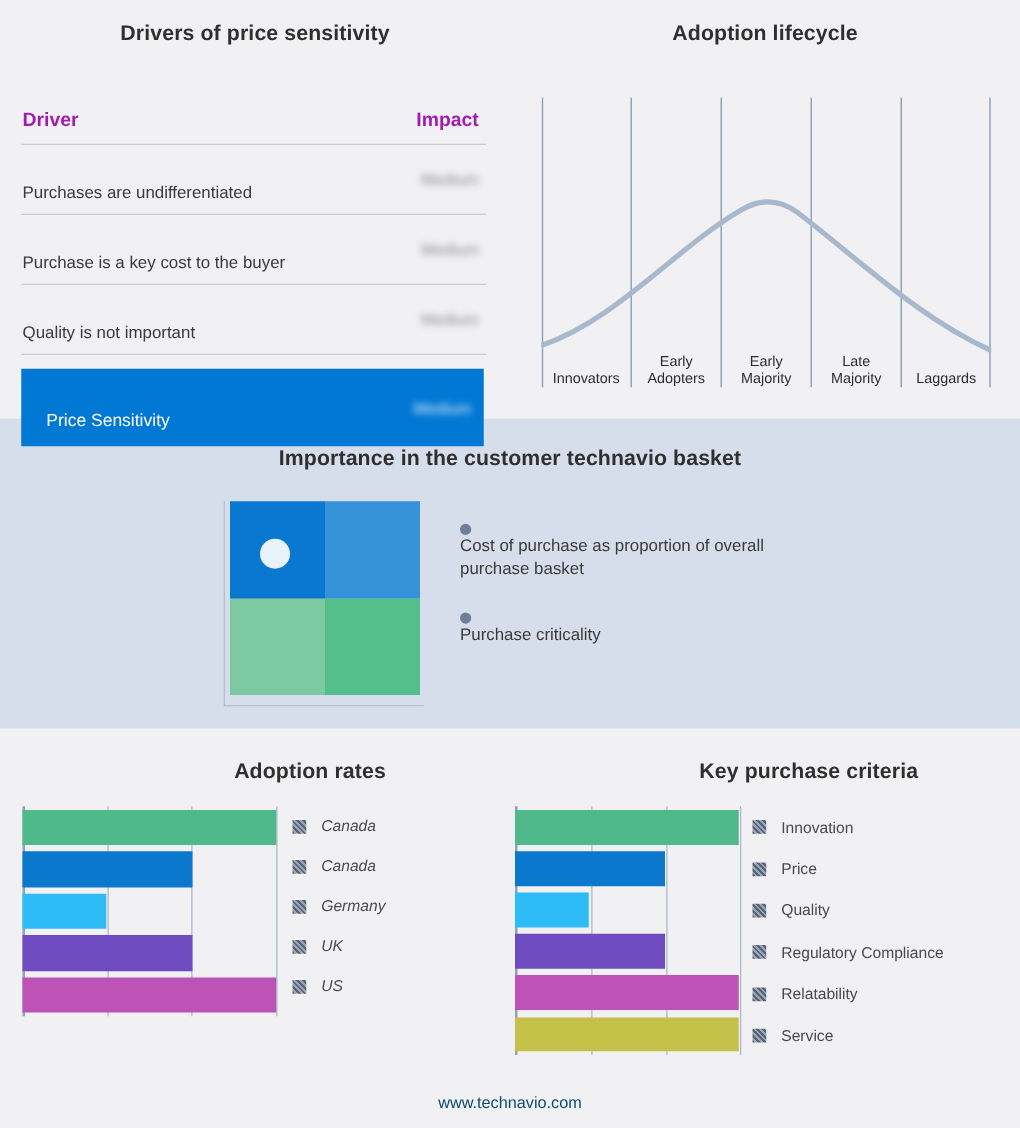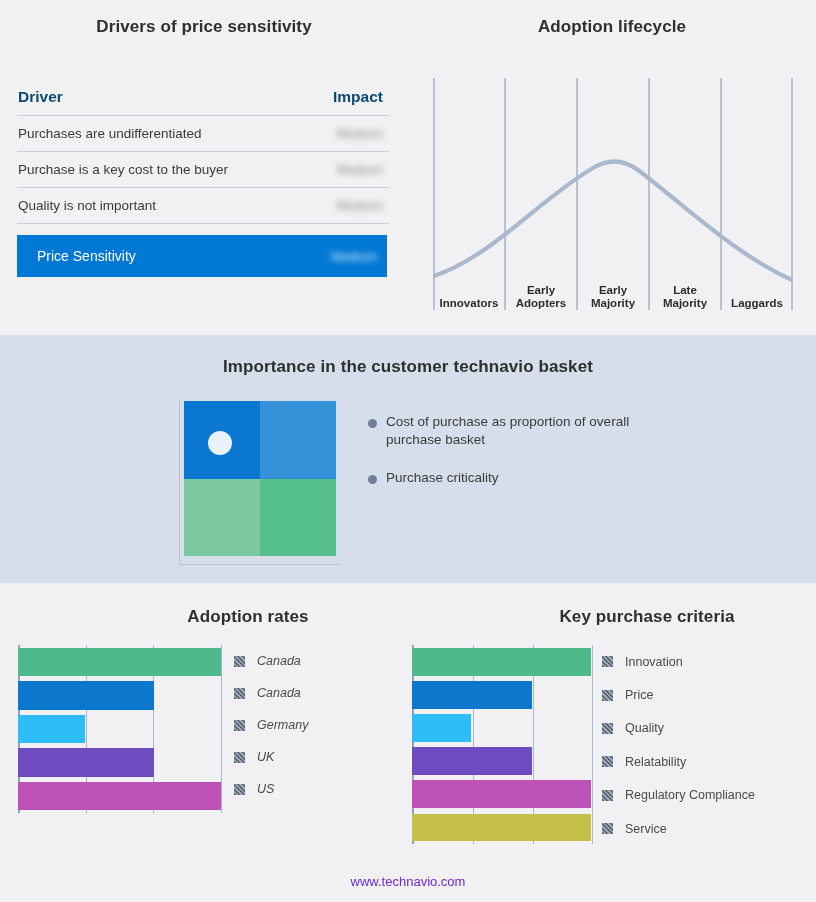--- a/index.html
+++ b/index.html
@@ -22,24 +22,24 @@
     text-align:center;
     letter-spacing:.1px;
   }
 
   
   #drivers{position:absolute;left:0;top:0;width:408px;height:345px;}
   #drivers .panel-title{font-size:17px;position:absolute;left:0;top:17px;width:408px;}
   .tbl{position:absolute;left:17px;top:88px;width:372px;}
   .tbl-head{display:flex;justify-content:space-between;align-items:flex-end;
             padding:0 6px 9px 1px;border-bottom:1px solid #c9ccd2;}
-  .tbl-head span{font-size:15.5px;font-weight:bold;color:#0c4a6e;}
+  .tbl-head span{font-size:15.5px;font-weight:bold;color:#a21caf;}
   .tbl-row{display:flex;justify-content:space-between;align-items:center;
            padding:10px 6px 10px 1px;border-bottom:1px solid #c9ccd2;}
-  .tbl-row .drv{font-size:13.5px;color:#3a3a3a;}
+  .tbl-row .drv{font-size:13.5px;color:#3a3a3a;margin-top:20px;}
   .blurred{
     font-size:13px;color:#8d8d8d;
     filter:blur(3px);
     -webkit-filter:blur(3px);
     user-select:none;
   }
   .tbl-row.highlight{
     background:#0078d4;border-bottom:none;
     padding:13px 10px 13px 20px;margin-top:11px;width:370px;box-sizing:border-box;
   }
@@ -47,36 +47,36 @@
   .tbl-row.highlight .blurred{color:#dfeefb;}
 
   
   #lifecycle{position:absolute;left:408px;top:0;width:408px;height:254px;}
   #lifecycle .panel-title{font-size:17px;position:absolute;left:0;top:17px;width:408px;}
   #lc-plot{position:absolute;left:25px;top:78px;width:360px;height:232px;}
   #lc-plot svg{display:block;}
   .lc-labels{position:absolute;left:25px;top:272px;width:360px;height:40px;
              display:flex;}
   .lc-cell{flex:1;display:flex;align-items:flex-end;justify-content:center;
-           text-align:center;font-size:11.5px;font-weight:bold;color:#2c2c2c;
+           text-align:center;font-size:11.5px;font-weight:normal;color:#2c2c2c;
            line-height:1.12;padding-bottom:2px;}
 
   
   #basket{position:absolute;left:0;top:335px;width:816px;height:248px;}
   #basket .panel-title{font-size:17px;position:absolute;left:0;top:22px;width:816px;}
   #quad-wrap{position:absolute;left:179px;top:66px;width:160px;height:164px;
              border-left:1px solid #b3c0d2;border-bottom:1px solid #b3c0d2;
              box-sizing:border-box;}
   #quad{position:absolute;left:4px;top:0;width:152px;height:155px;
         display:grid;grid-template-columns:1fr 1fr;grid-template-rows:1fr 1fr;}
   #quad>div{width:100%;height:100%;}
   #dot{position:absolute;left:28px;top:30px;width:24px;height:24px;border-radius:50%;
        background:#e8f2f9;}
   #basket-legend{position:absolute;left:368px;top:78px;width:300px;}
-  .bl-item{display:flex;align-items:flex-start;margin-bottom:20px;}
+  .bl-item{display:flex;align-items:flex-start;margin-bottom:20px;flex-direction:column;}
   .bl-bullet{width:9px;height:9px;border-radius:50%;background:#6d7f99;
              margin:6px 9px 0 0;flex:0 0 auto;}
   .bl-text{font-size:13.5px;color:#3a3a3a;line-height:1.32;max-width:258px;}
 
   
   #adoption{position:absolute;left:0;top:583px;width:408px;height:300px;}
   #criteria{position:absolute;left:390px;top:583px;width:426px;height:300px;}
   #adoption .panel-title,#criteria .panel-title{font-size:17px;position:absolute;top:24px;margin-left:44px;}
   #adoption .panel-title{left:0;width:408px;}
   #criteria .panel-title{left:0;width:426px;}
@@ -99,21 +99,21 @@
   #adoption .lg-item{height:32px;font-style:italic;}
   #criteria .lg-item{height:33.4px;}
   .swatch{width:11px;height:11px;flex:0 0 auto;margin-right:12px;
           background:
             repeating-linear-gradient(45deg,
               #566377 0px,#566377 1.6px,
               #9aa6b6 1.6px,#9aa6b6 3.2px);}
   .lg-label{font-size:12.5px;color:#4a4a4a;white-space:nowrap;}
 
   #footer{position:absolute;left:0;top:874px;width:816px;text-align:center;
-          font-size:13px;color:#6d28d9;}
+          font-size:13px;color:#0c4a6e;}
 </style>
 </head>
 <body>
 
 <div class="band" id="band-top"></div>
 <div class="band" id="band-mid"></div>
 <div class="band" id="band-bot"></div>
 
 <section id="drivers">
   <div class="panel-title">Drivers of price sensitivity</div>
@@ -297,26 +297,26 @@
       <div class="lg-item">
         <span class="swatch"></span>
         <span class="lg-label">Price</span>
       </div>
       <div class="lg-item">
         <span class="swatch"></span>
         <span class="lg-label">Quality</span>
       </div>
       <div class="lg-item">
         <span class="swatch"></span>
+        <span class="lg-label">Regulatory Compliance</span>
+      </div>
+      <div class="lg-item">
+        <span class="swatch"></span>
         <span class="lg-label">Relatability</span>
       </div>
       <div class="lg-item">
         <span class="swatch"></span>
-        <span class="lg-label">Regulatory Compliance</span>
-      </div>
-      <div class="lg-item">
-        <span class="swatch"></span>
         <span class="lg-label">Service</span>
       </div>
     </div>
 </section>
 
 <div id="footer">www.technavio.com</div>
 
 </body></html>

